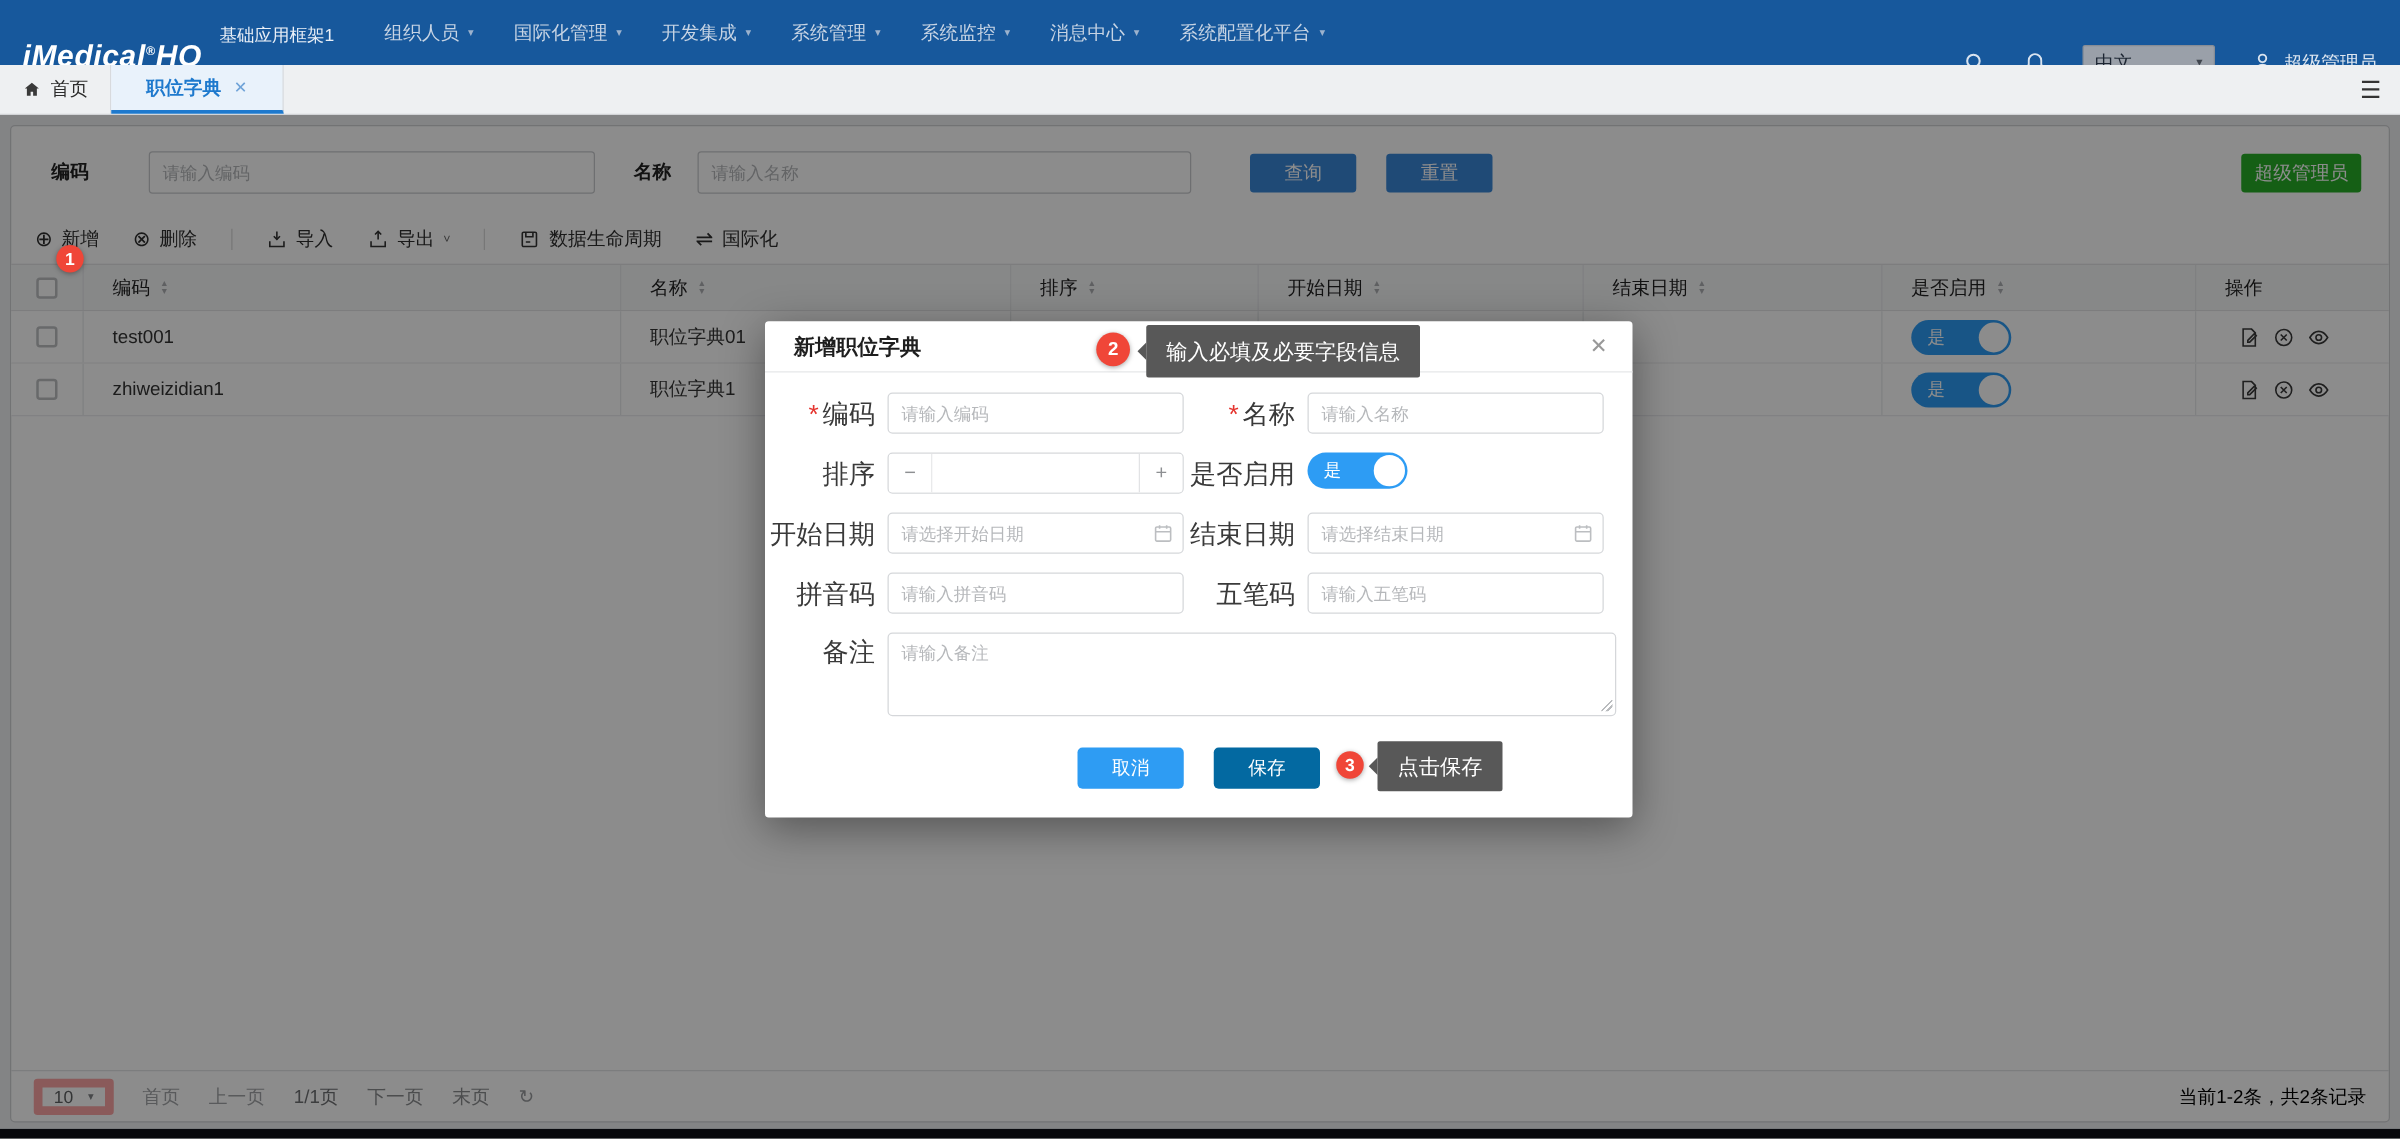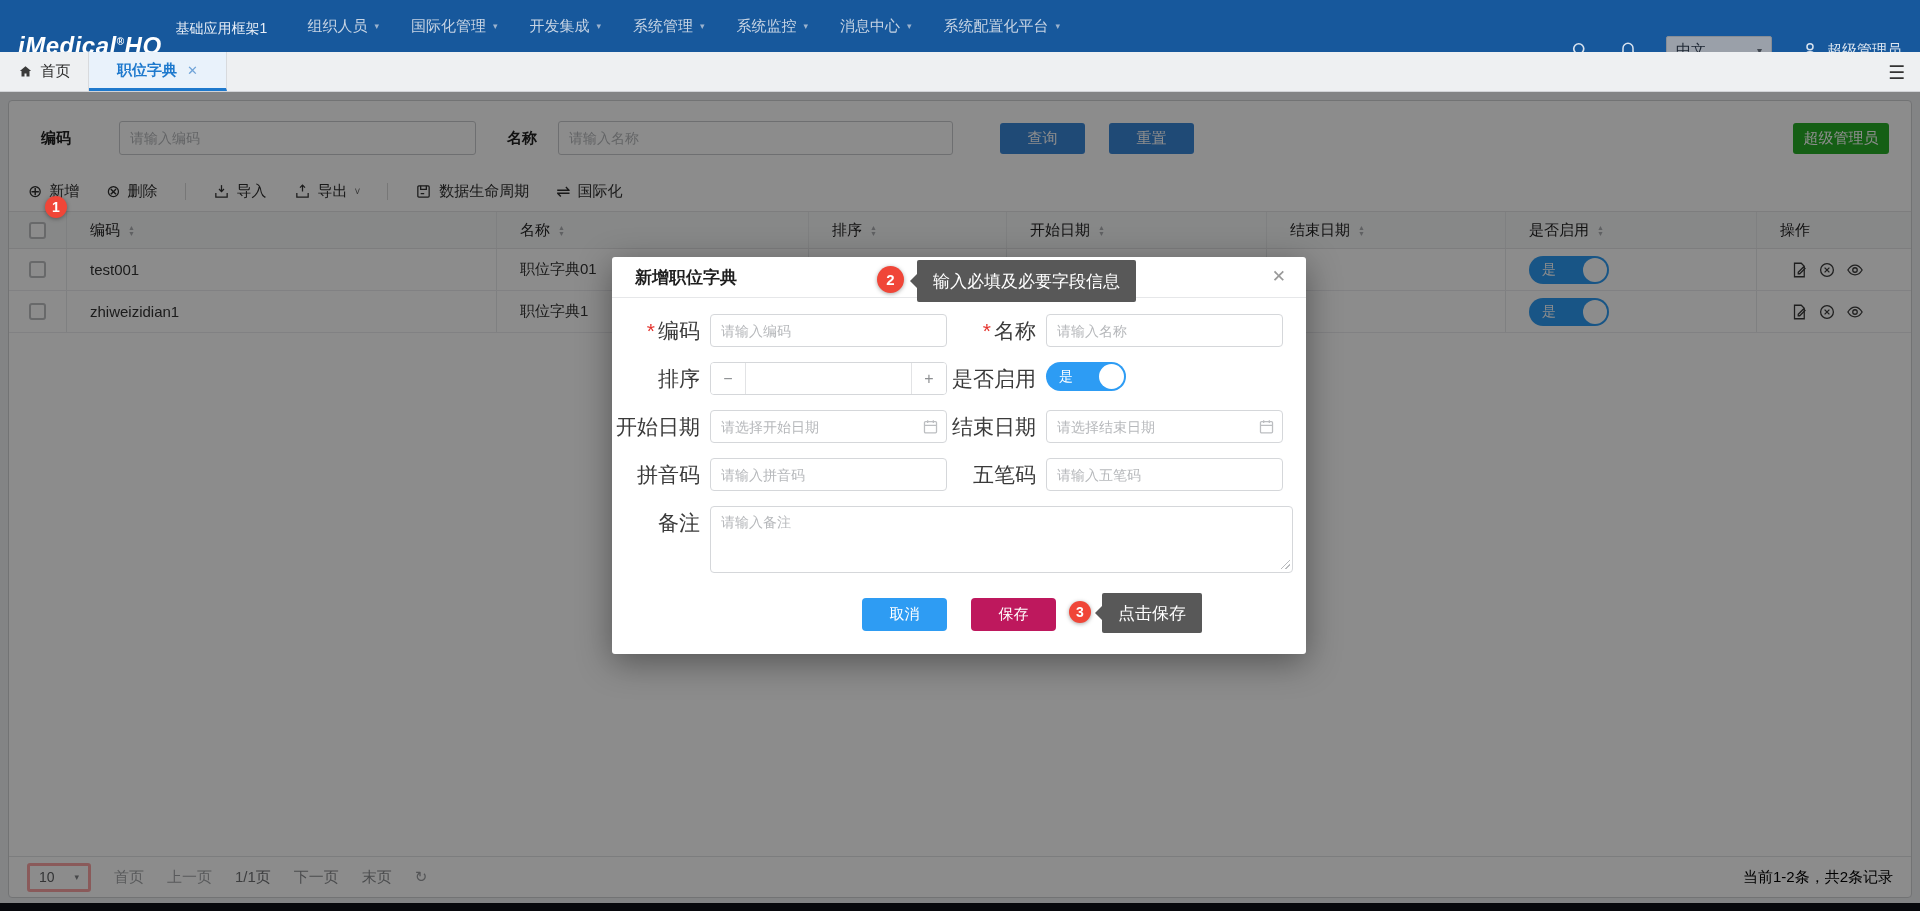--- a/index.html
+++ b/index.html
@@ -61,21 +61,21 @@
   .sort span { font-size:7px; line-height:5px; color:#aeb0b3; }
   .checkbox { width:17px; height:17px; border:2px solid #bdbfc2; border-radius:3px; background:#fff; cursor:pointer; }
 
   .toggle { width:80px; height:28px; border-radius:14px; background:#2d9cf4; position:relative; display:flex; align-items:center; color:#fff; font-size:14px; padding-left:13px; margin-left:23px; cursor:pointer; }
   .toggle .knob { position:absolute; right:2px; top:2px; width:24px; height:24px; background:#fff; border-radius:50%; }
 
   .ops { display:flex; gap:10px; padding-left:10px; align-items:center; }
   .op-ic { width:18px; height:18px; color:#3a3a3a; cursor:pointer; }
 
   .pagination { position:absolute; left:0; bottom:0; width:1902px; height:41px; border-top:1px solid #e2e3e5; display:flex; align-items:center; padding:0 18px; font-size:15px; color:#8a8c8f; gap:23px; }
-  .page-size { width:64px; height:29px; border:3px solid #fca5a5; border-radius:3px; display:flex; align-items:center; justify-content:space-between; padding:0 9px; color:#5f6163; font-size:14px; cursor:pointer; background:#fff; }
+  .page-size { width:64px; height:29px; border:7px solid #fca5a5; border-radius:3px; display:flex; align-items:center; justify-content:space-between; padding:0 9px; color:#5f6163; font-size:14px; cursor:pointer; background:#fff; }
   .ps-caret { font-size:9px; color:#828487; }
   .pg-item { cursor:pointer; white-space:nowrap; }
   .pg-muted { color:#a3a5a8; }
   .pg-current { color:#6f7174; }
   .pg-refresh { font-size:15px; color:#9a9c9f; cursor:pointer; }
   .pg-summary { margin-left:auto; color:#000000; }
 
   
   .overlay { position:absolute; left:0; top:92px; width:1920px; height:811px; background:rgba(0,0,0,0.45); z-index:40; }
   .bottom-strip { position:absolute; left:0; top:903px; width:1920px; height:8px; background:#07080c; z-index:60; }
@@ -101,21 +101,21 @@
   .toggle-m { width:80px; height:29px; border-radius:15px; background:#2d9cf4; position:relative; display:flex; align-items:center; color:#fff; font-size:14px; padding-left:13px; cursor:pointer; }
   .toggle-m .knob { position:absolute; right:2px; top:2px; width:25px; height:25px; background:#fff; border-radius:50%; }
   .remark-row { align-items:flex-start; height:auto; }
   .f-textarea-wrap { position:relative; width:583px; height:67px; flex:none; }
   .f-textarea { width:583px; height:67px; border:1px solid #d5d7da; border-radius:4px; padding:7px 10px; font-size:14px; color:#333; resize:none; outline:none; font-family:"Liberation Sans","DejaVu Sans",sans-serif; }
   .resize-handle { position:absolute; right:3px; bottom:4px; width:9px; height:9px; background:
       linear-gradient(135deg, transparent 0 45%, #b9bbbe 45% 55%, transparent 55% 70%, #b9bbbe 70% 80%, transparent 80%); }
   .modal-footer { display:flex; justify-content:center; gap:24px; margin-top:25px;align-items:center; }
   .m-btn { width:85px; height:33px; border:none; border-radius:4px; color:#fff; font-size:15px; display:flex; align-items:center; justify-content:center; cursor:pointer; }
   .m-cancel { background:#2e9cf3; }
-  .m-save { background:#be185d; }
+  .m-save { background:#0369a1; }
 
   
   .badge { position:absolute; background:#f04638; color:#fff; border-radius:50%; display:flex; align-items:center; justify-content:center; font-size:14px; font-weight:bold; z-index:90; box-shadow:0 1px 4px rgba(0,0,0,.35); }
   .badge-1 { left:45px; top:196px; width:22px; height:22px; }
   .badge-2 { left:877px; top:266px; width:27px; height:27px; font-size:15px; }
   .badge-3 { left:1069px; top:601px; width:22px; height:22px; }
   .anno-tip { position:absolute; background:#585858; color:#fff; display:flex; align-items:center; padding:0 16px; z-index:90; border-radius:2px; white-space:nowrap; }
   .tip-2 { left:917px; top:260px; height:42px; font-size:17px; }
   .tip-3 { left:1102px; top:593px; height:40px; font-size:17px; }
   .tip-arrow { position:absolute; left:-7px; top:50%; margin-top:-7px; width:0; height:0; border-top:7px solid transparent; border-bottom:7px solid transparent; border-right:7px solid #585858; }

